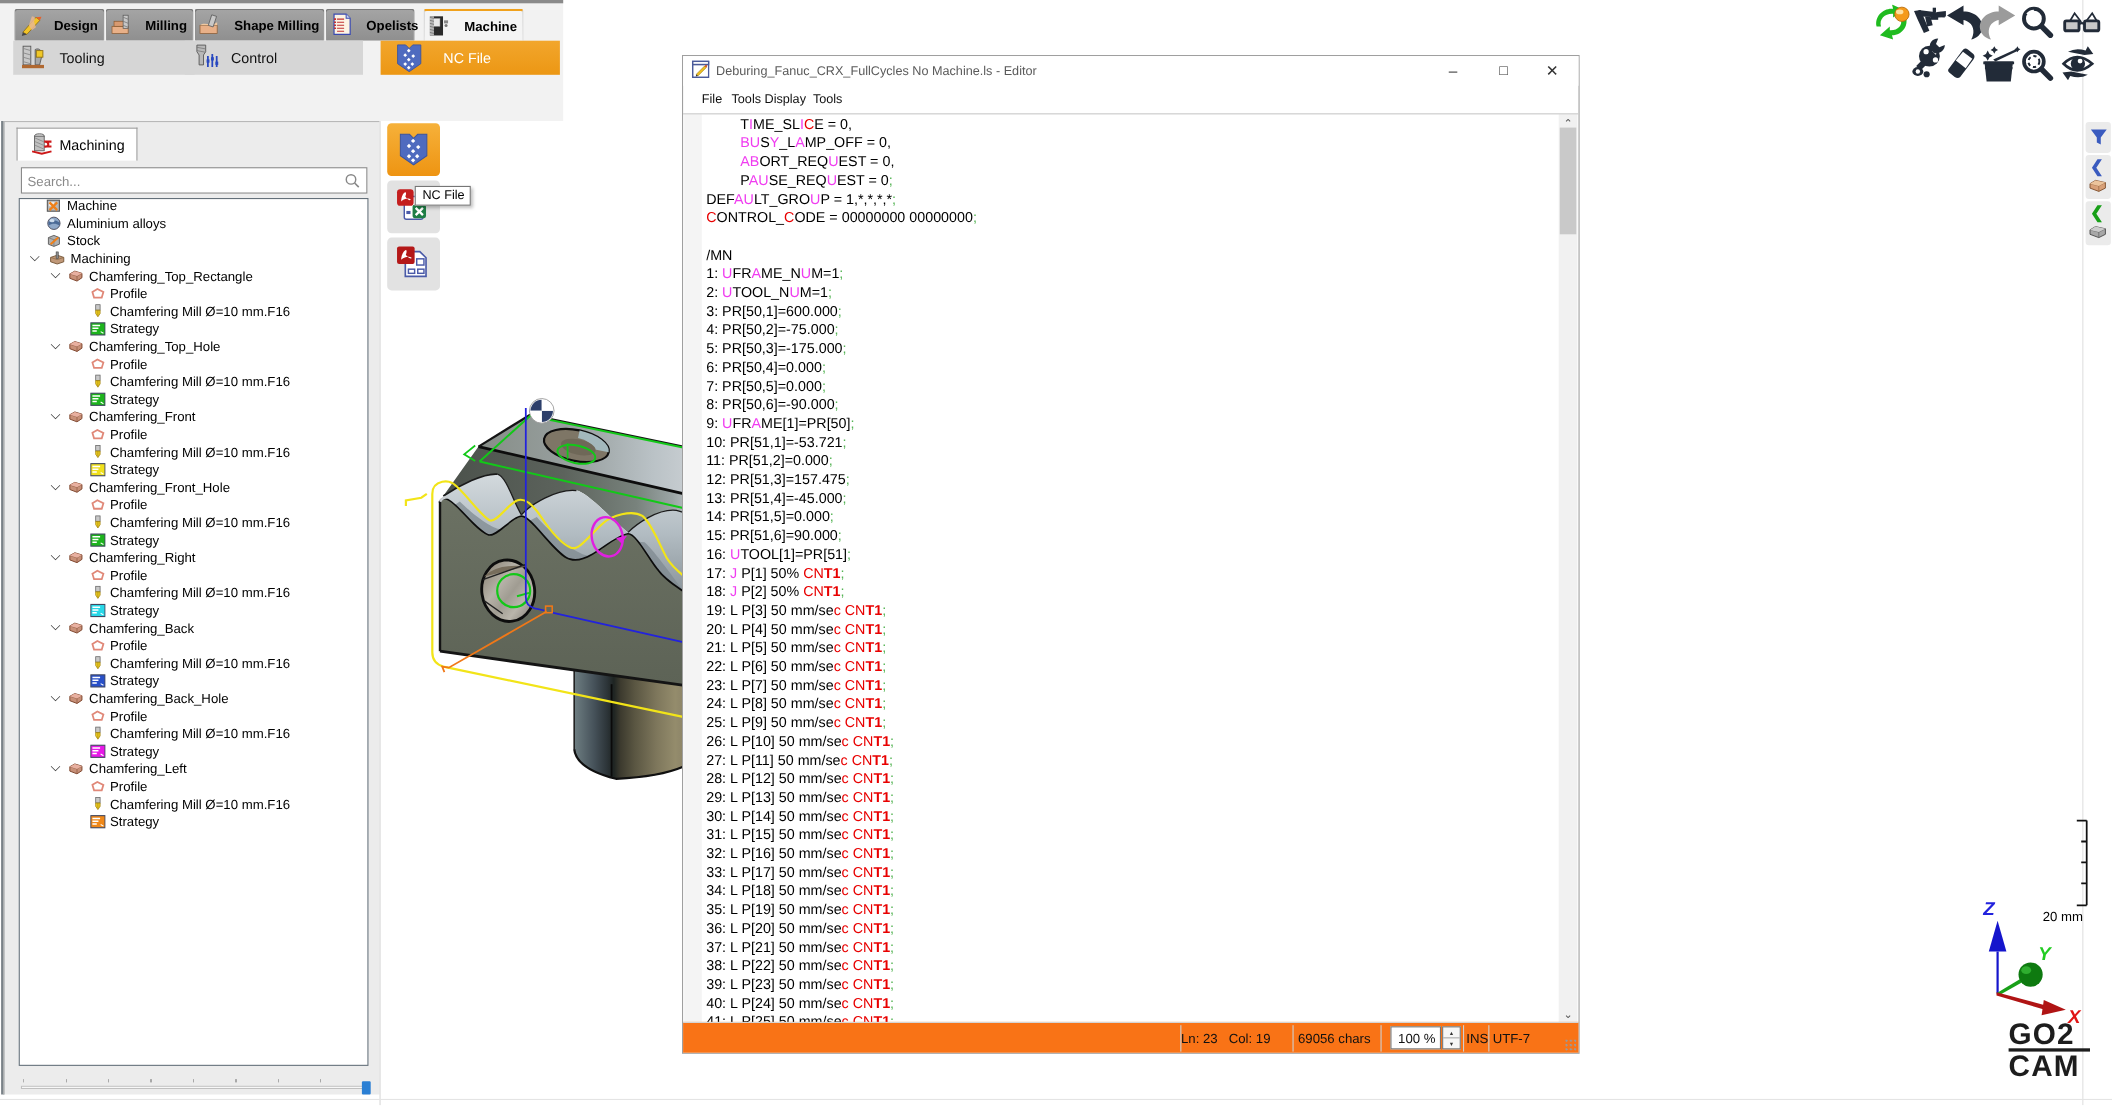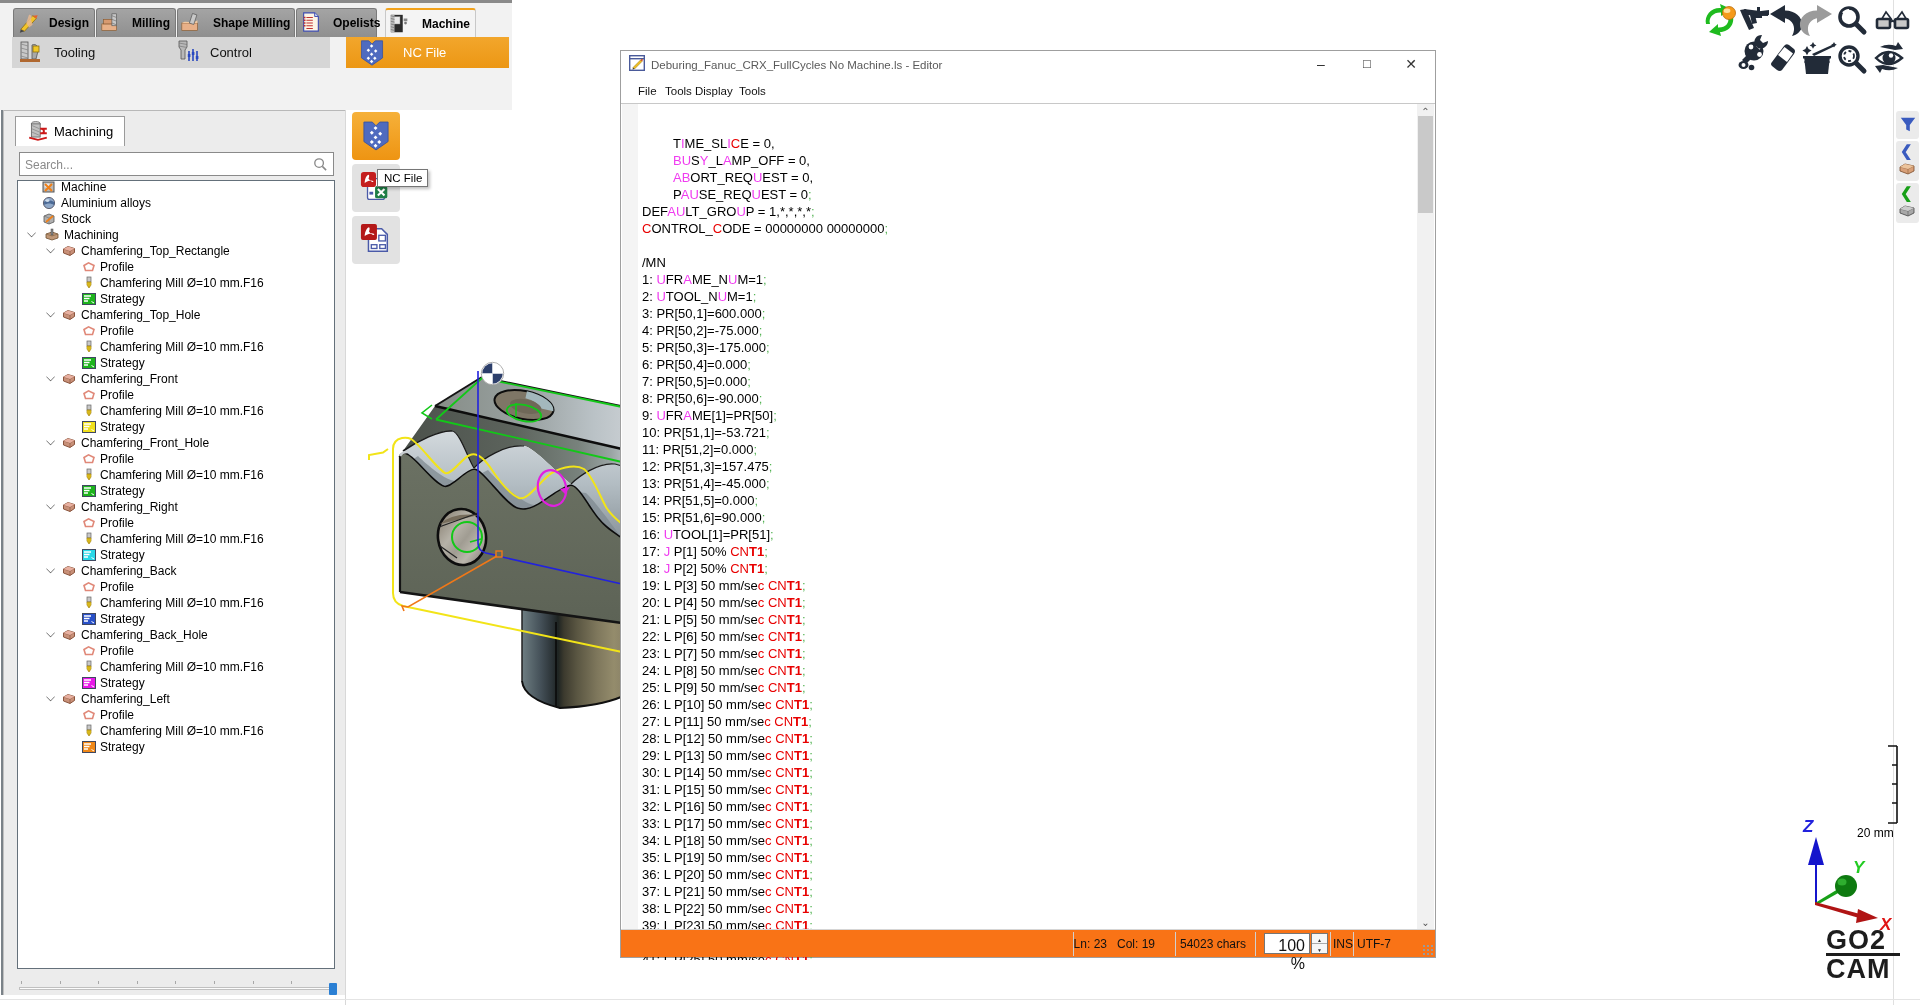--- a/index.html
+++ b/index.html
@@ -42,32 +42,32 @@
 #tooltip { position:absolute; left:377px; top:169px; width:51px; height:18px; background:#fff; border:1px solid #767676; box-shadow:2px 2px 3px rgba(0,0,0,0.25); font-size:11.5px; padding:2px 0 0 6px; z-index:30; }
 
 
 #editor { position:absolute; left:620px; top:50px; width:816px; height:908px; background:#fff; border:1px solid #9f9f9f; z-index:20; }
 #etitle { position:absolute; left:0; top:0; width:100%; height:27px; background:#fff; }
 #etext { position:absolute; left:30px; top:8px; font-size:11.5px; color:#5a5a5a; }
 .wbtn { position:absolute; top:5px; width:44px; text-align:center; color:#333; font-size:14px; }
 #emenu { position:absolute; left:0; top:34px; font-size:11.5px; color:#111; height:16px; }
 #editor::after { content:""; position:absolute; left:0; top:52px; width:100%; height:1px; background:#c8c8c8; }
 #emargin { position:absolute; left:1px; top:53px; width:16px; height:826px; background:#f4f4f4; }
-#ecode { position:absolute; left:21px; top:52.5px; width:770px; height:825px; overflow:hidden; font-size:13px; line-height:17px; color:#000; white-space:pre;margin-top:31px; }
+#ecode { position:absolute; left:21px; top:52.5px; width:770px; height:825px; overflow:hidden; font-size:13px; line-height:17px; color:#000; white-space:pre; }
 #ecode .ind { padding-left:31px; }
 #ecode .m { color:#f03cf0; }
 #ecode .r { color:#e80000; }
 #ecode .g { color:#54b454; }
 #escroll { position:absolute; right:1px; top:53px; width:17px; height:826px; background:#f1f1f1; }
 .sarr { position:absolute; left:0; width:17px; text-align:center; color:#555; font-size:10px; }
 .sthumb { position:absolute; left:1px; top:12px; width:15px; height:97px; background:#c9c9c9; }
 #estatus { position:absolute; left:0; bottom:0; width:100%; height:28px; background:#f97316; border-top:1px solid #d5d5d5; font-size:12px; color:#111; }
 #estatus > span { position:absolute; top:7px; }
 #estatus .sep { position:absolute; top:2px; width:1px; height:24px; background:#d0d0d0; }
-#zoombox { position:absolute; right:125px; top:3px; width:46px; height:21px; background:#fff; border:1px solid #767676; text-align:right; padding:3px 4px 0 0; font-size:16px; }
+#zoombox { position:absolute; right:125px; top:3px; width:46px; height:21px; background:#fff; border:1px solid #767676; text-align:right; padding:3px 4px 0 0; font-size:12px; }
 #spin { position:absolute; right:107px; top:3px; width:17px; height:21px; border:1px solid #767676; background:#f6f6f6; }
 #spin span { display:block; text-align:center; font-size:5px; color:#333; height:10px; padding-top:2.5px; }
 #spin span:first-child { border-bottom:1px solid #aaa; }
 #grip { position:absolute; right:2px; bottom:2px; width:10px; height:10px;
   background-image:radial-gradient(circle at 1px 1px,#9a9a9a 1px,transparent 1.2px);
   background-size:4px 4px; }
 
 
 .rbtn { position:absolute; left:1896px; width:23px; background:#ebebeb; border-radius:3px; }
 #go2 { position:absolute; left:1826px; top:928px; width:74px; font-weight:bold; color:#1d1d1d; font-size:27px; letter-spacing:1px; line-height:24px; font-family:"Liberation Sans",sans-serif; }
@@ -581,21 +581,21 @@
 <div class="sthumb"></div>
 <div class="sarr" style="bottom:2px">⌄</div>
 </div>
 <div id="estatus">
 <div class="sep" style="right:361px"></div>
 <div class="sep" style="right:259px"></div>
 <div class="sep" style="right:179px"></div>
 <div class="sep" style="right:104px"></div>
 <div class="sep" style="right:81px"></div>
 <span style="right:280px">Ln: 23&nbsp;&nbsp;&nbsp;Col: 19</span>
-<span style="right:189px">54023 chars</span>
+<span style="right:189px">69056 chars</span>
 <div id="zoombox">100 %</div>
 <div id="spin">
           <span>▲</span>
           <span>▼</span>
         </div>
 <span style="right:82px">INS</span>
 <span style="right:44px">UTF-7</span>
 <div id="grip"></div>
 </div>
 </div>

